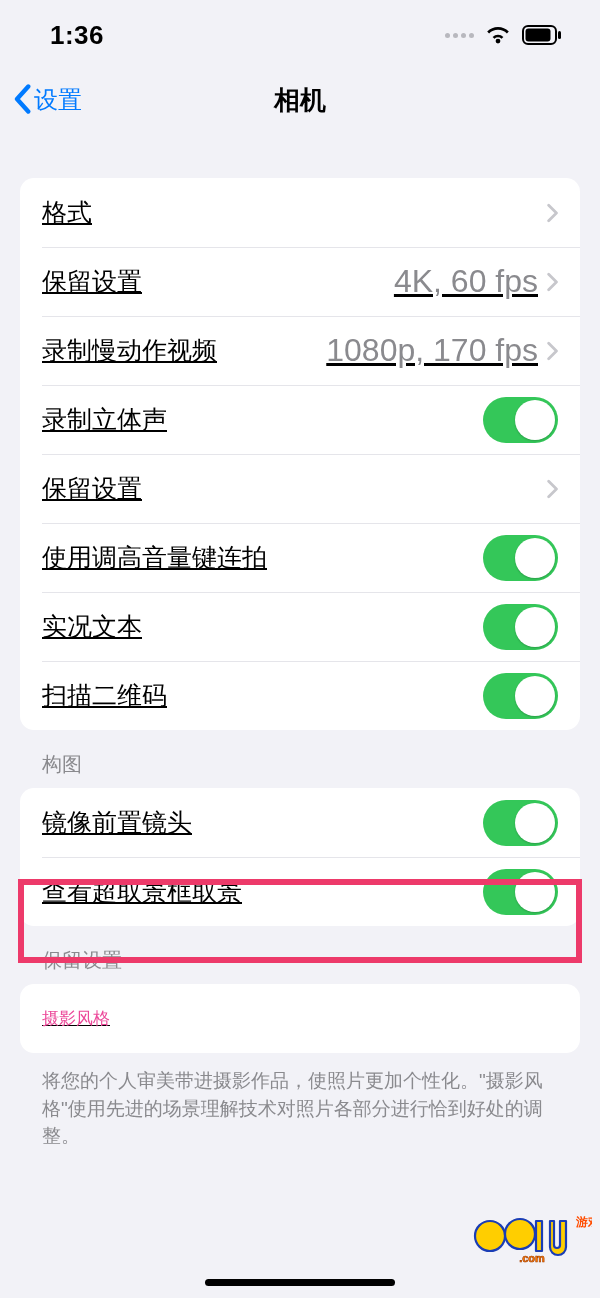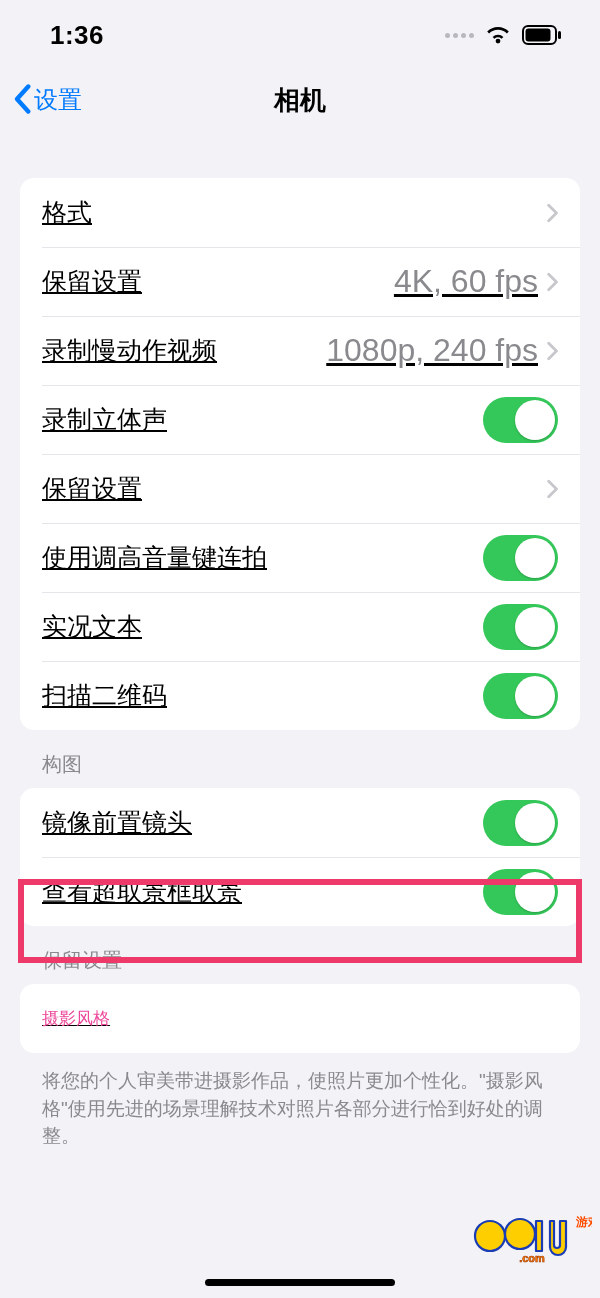--- a/index.html
+++ b/index.html
@@ -69,21 +69,21 @@
   </div>
   <div class="row">
     <span class="label">保留设置</span>
     <span class="detail">4K, 60 fps</span>
     <svg width="12" height="20" viewBox="0 0 10 18">
         <path d="M2 2l7 7-7 7" stroke="#c7c7cc" stroke-width="2.5" fill="none" stroke-linecap="round" stroke-linejoin="round"></path>
       </svg>
   </div>
   <div class="row">
     <span class="label">录制慢动作视频</span>
-    <span class="detail">1080p, 240 fps</span>
+    <span class="detail">1080p, 170 fps</span>
     <svg width="12" height="20" viewBox="0 0 10 18">
         <path d="M2 2l7 7-7 7" stroke="#c7c7cc" stroke-width="2.5" fill="none" stroke-linecap="round" stroke-linejoin="round"></path>
       </svg>
   </div>
   <div class="row">
     <span class="label">录制立体声</span>
     <div class="switch"></div>
   </div>
   <div class="row">
     <span class="label">保留设置</span>

